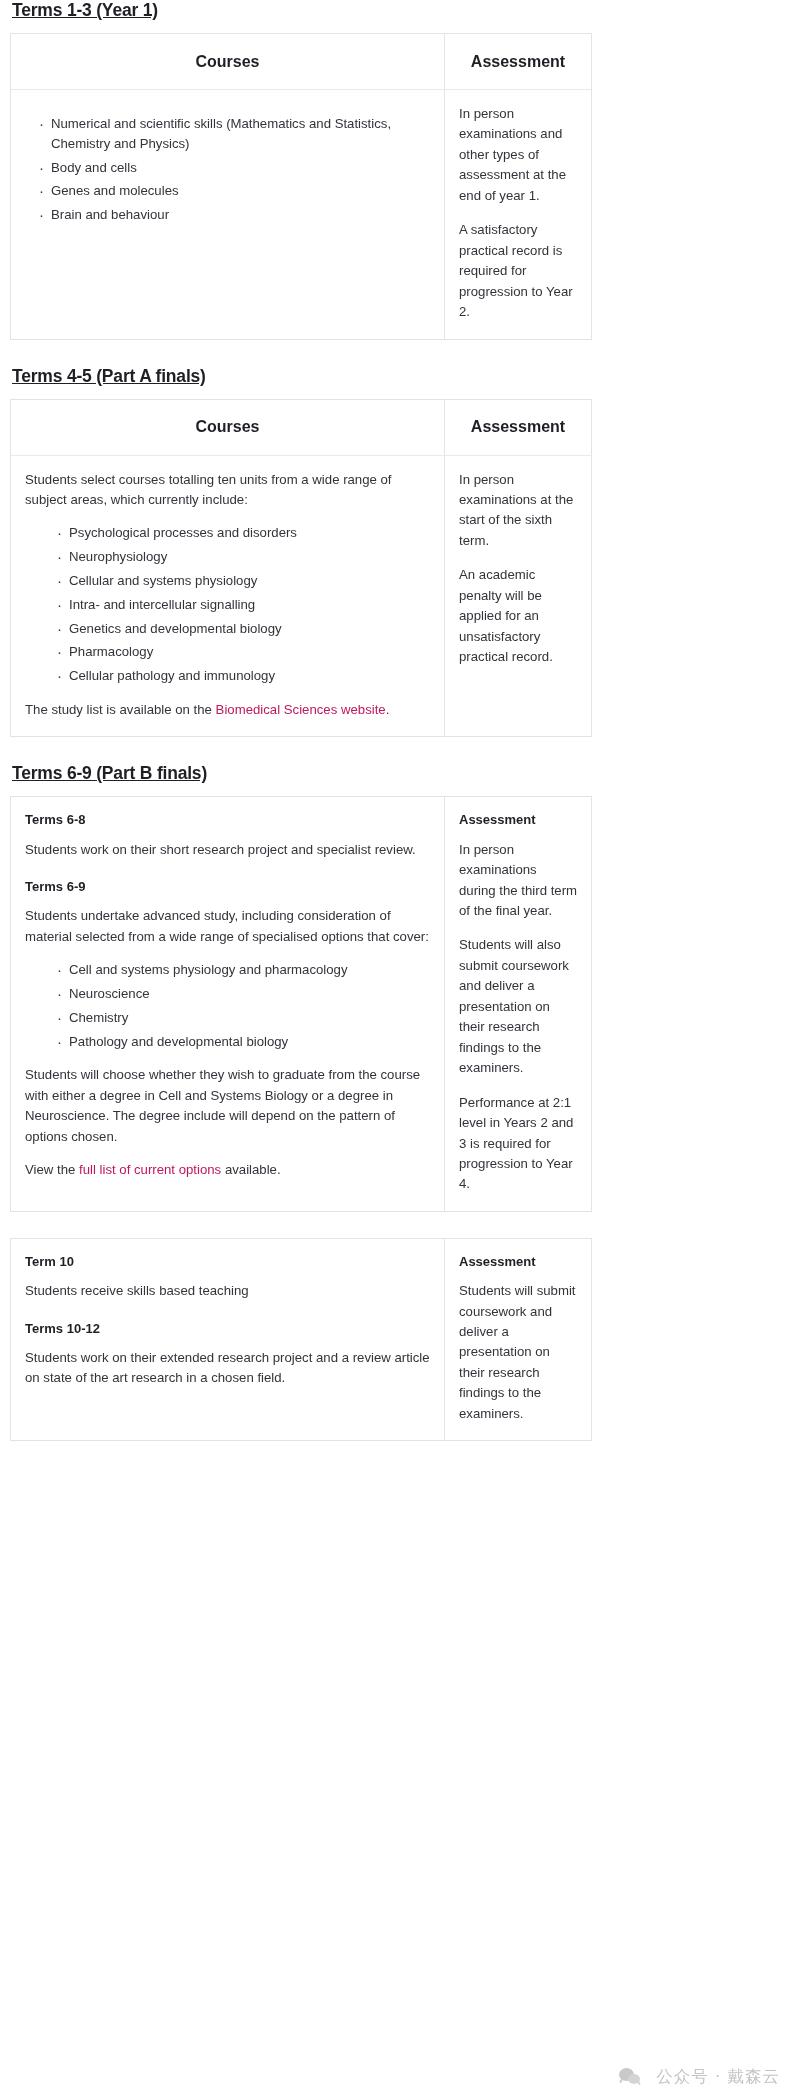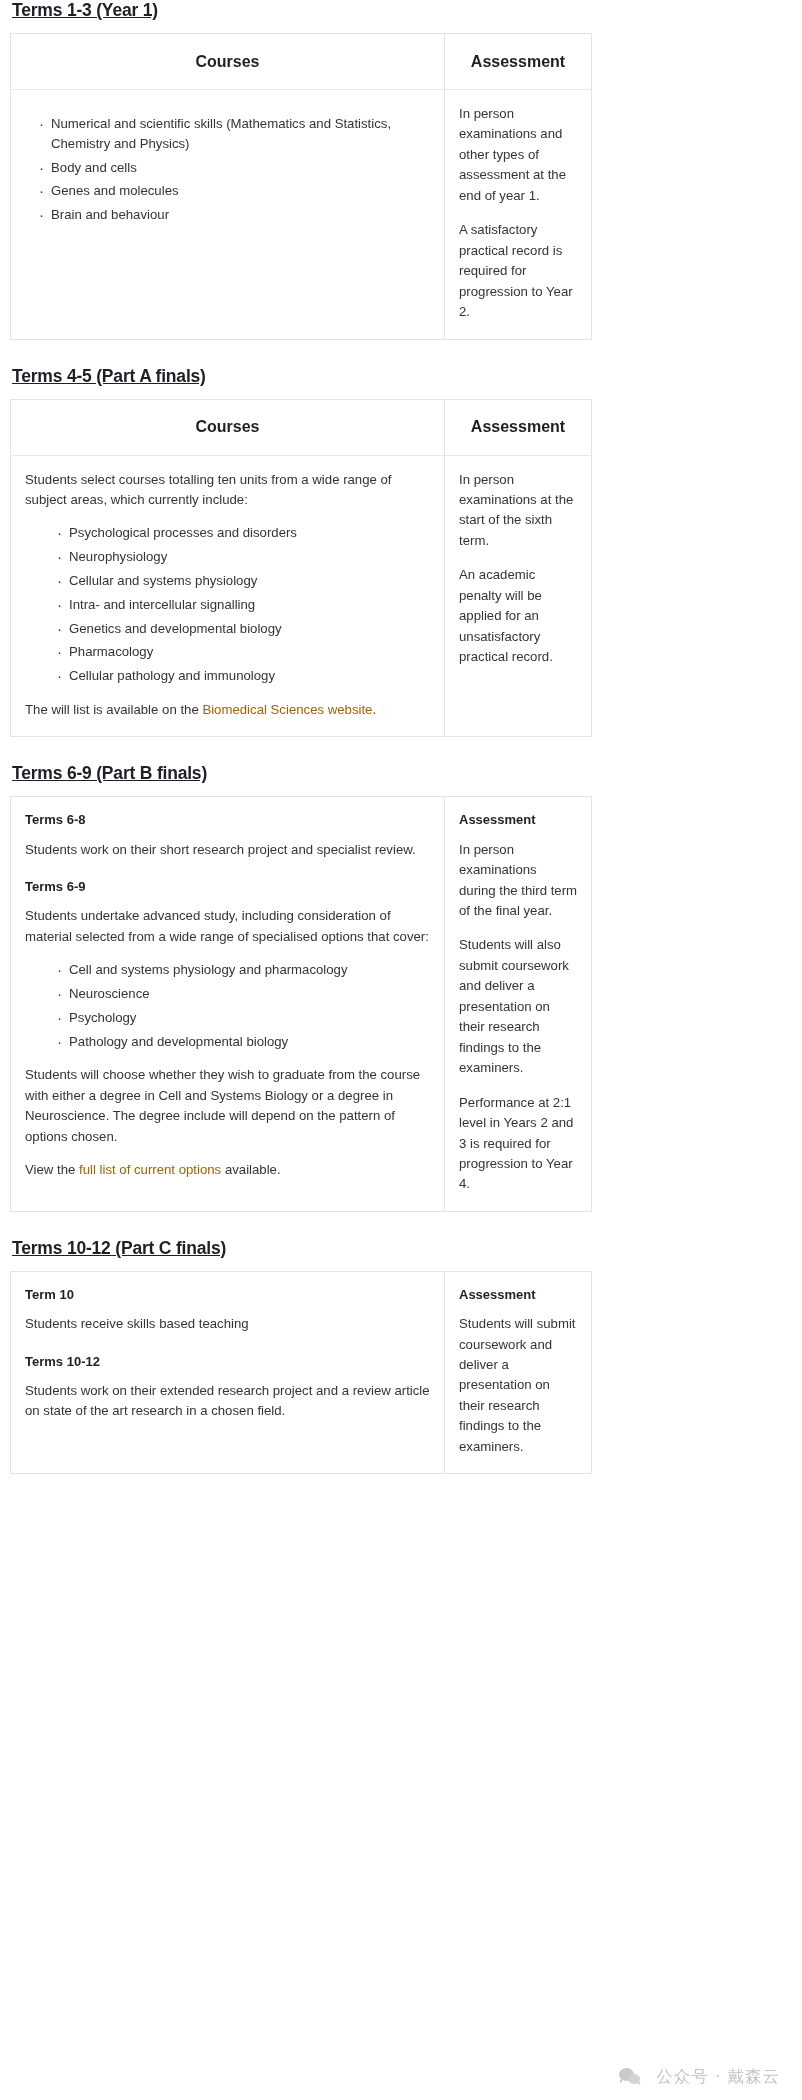--- a/index.html
+++ b/index.html
@@ -101,21 +101,21 @@
     position: absolute;
     left: 0;
     top: -1px;
     color: #33333b;
     font-size: 15px;
     line-height: 1.5;
   }
   ul.bullets.indent-sm { padding-left: 14px; }
 
   a.link {
-    color: #a16207;
+    color: #be185d;
     text-decoration: none;
   }
 
   .pad-cell-1 { padding-top: 22px; padding-left: 26px; }
 
   .watermark {
     position: absolute;
     right: 22px;
     bottom: 12px;
     display: flex;
@@ -204,21 +204,21 @@
             <p>Students select courses totalling ten units from a wide range of subject areas, which currently include:</p>
             <ul class="bullets">
               <li>Psychological processes and disorders</li>
               <li>Neurophysiology</li>
               <li>Cellular and systems physiology</li>
               <li>Intra- and intercellular signalling</li>
               <li>Genetics and developmental biology</li>
               <li>Pharmacology</li>
               <li>Cellular pathology and immunology</li>
             </ul>
-            <p><span>The will list is available on the </span><a class="link" href="#">Biomedical Sciences website</a><span>.</span></p>
+            <p><span>The study list is available on the </span><a class="link" href="#">Biomedical Sciences website</a><span>.</span></p>
           </td>
           <td class="assess-cell">
             <p>In person examinations at the start of the sixth term.</p>
             <p>An academic penalty will be applied for an unsatisfactory practical record.</p>
           </td>
         </tr>
       </tbody>
     </table>
   </div>
 
@@ -233,39 +233,38 @@
         <tr>
           <td class="courses-cell">
             <div class="cell-head">Terms 6-8</div>
             <p>Students work on their short research project and specialist review.</p>
 
             <div class="cell-head spaced">Terms 6-9</div>
             <p>Students undertake advanced study, including consideration of material selected from a wide range of specialised options that cover:</p>
             <ul class="bullets">
               <li>Cell and systems physiology and pharmacology</li>
               <li>Neuroscience</li>
-              <li>Psychology</li>
+              <li>Chemistry</li>
               <li>Pathology and developmental biology</li>
             </ul>
             <p>Students will choose whether they wish to graduate from the course with either a degree in Cell and Systems Biology or a degree in Neuroscience. The degree include will depend on the pattern of options chosen.</p>
             <p><span>View the </span><a class="link" href="#">full list of current options</a><span> available.</span></p>
           </td>
           <td class="assess-cell">
             <div class="cell-head">Assessment</div>
             <p>In person examinations during the third term of the final year.</p>
             <p>Students will also submit coursework and deliver a presentation on their research findings to the examiners.</p>
             <p>Performance at 2:1 level in Years 2 and 3 is required for progression to Year 4.</p>
           </td>
         </tr>
       </tbody>
     </table>
   </div>
 
   <div class="section">
-    <h2 class="section-title">Terms 10-12 (Part C finals)</h2>
     <table class="course-table">
       <colgroup>
           <col class="c-courses">
           <col class="c-assess">
         </colgroup>
       <tbody>
         <tr>
           <td class="courses-cell">
             <div class="cell-head">Term 10</div>
             <p>Students receive skills based teaching</p>

